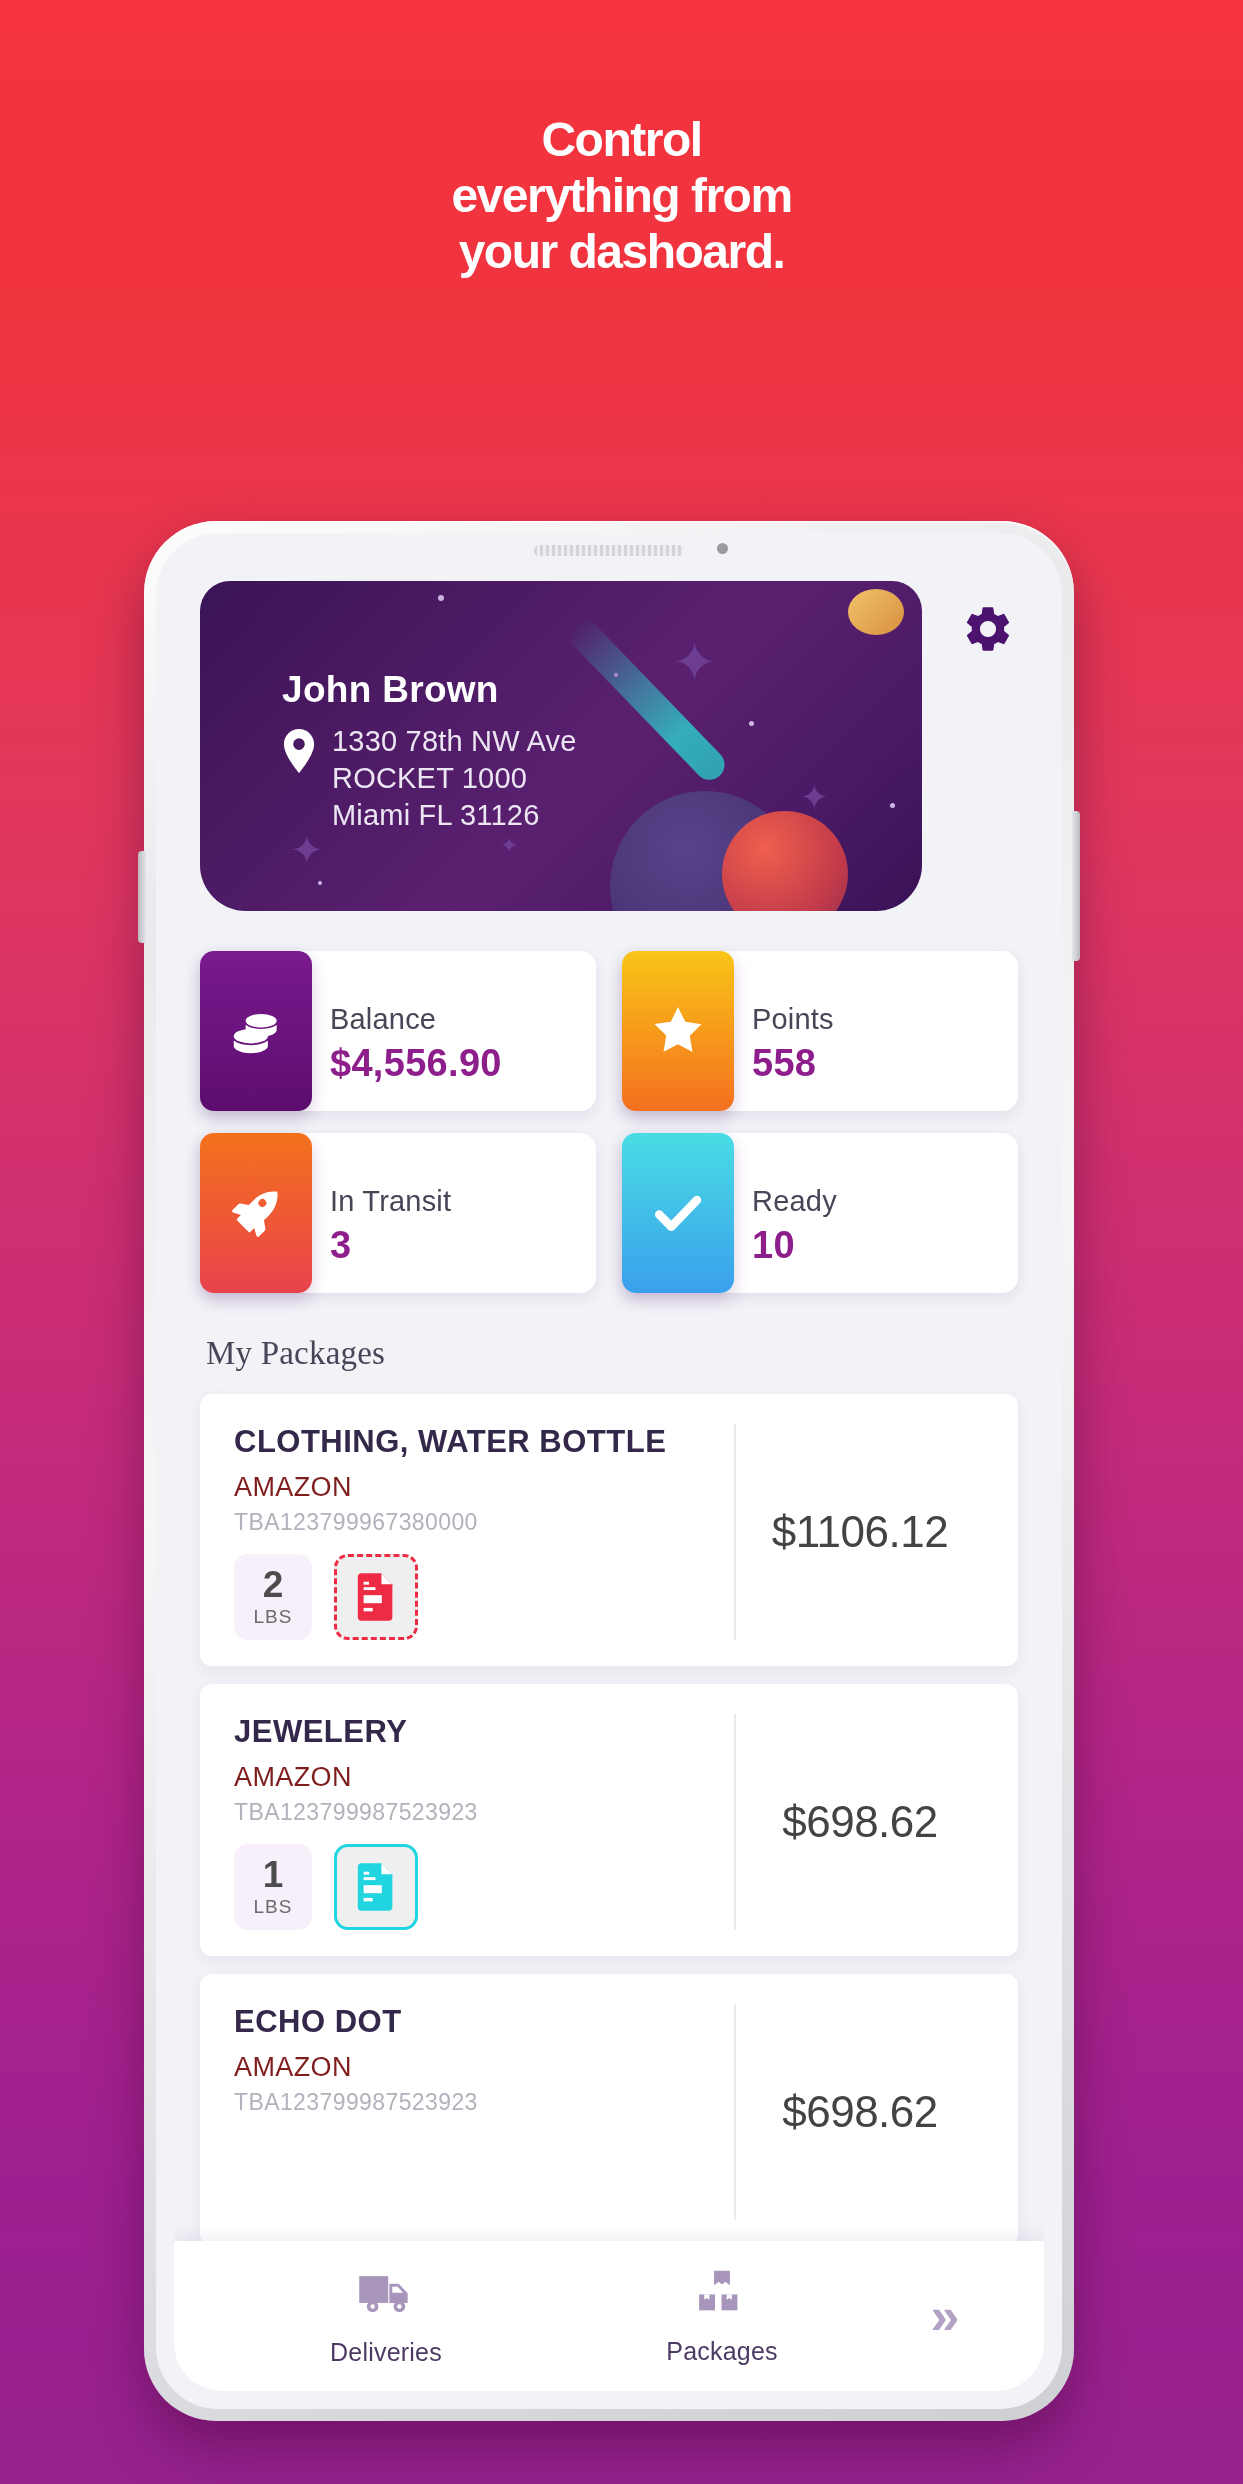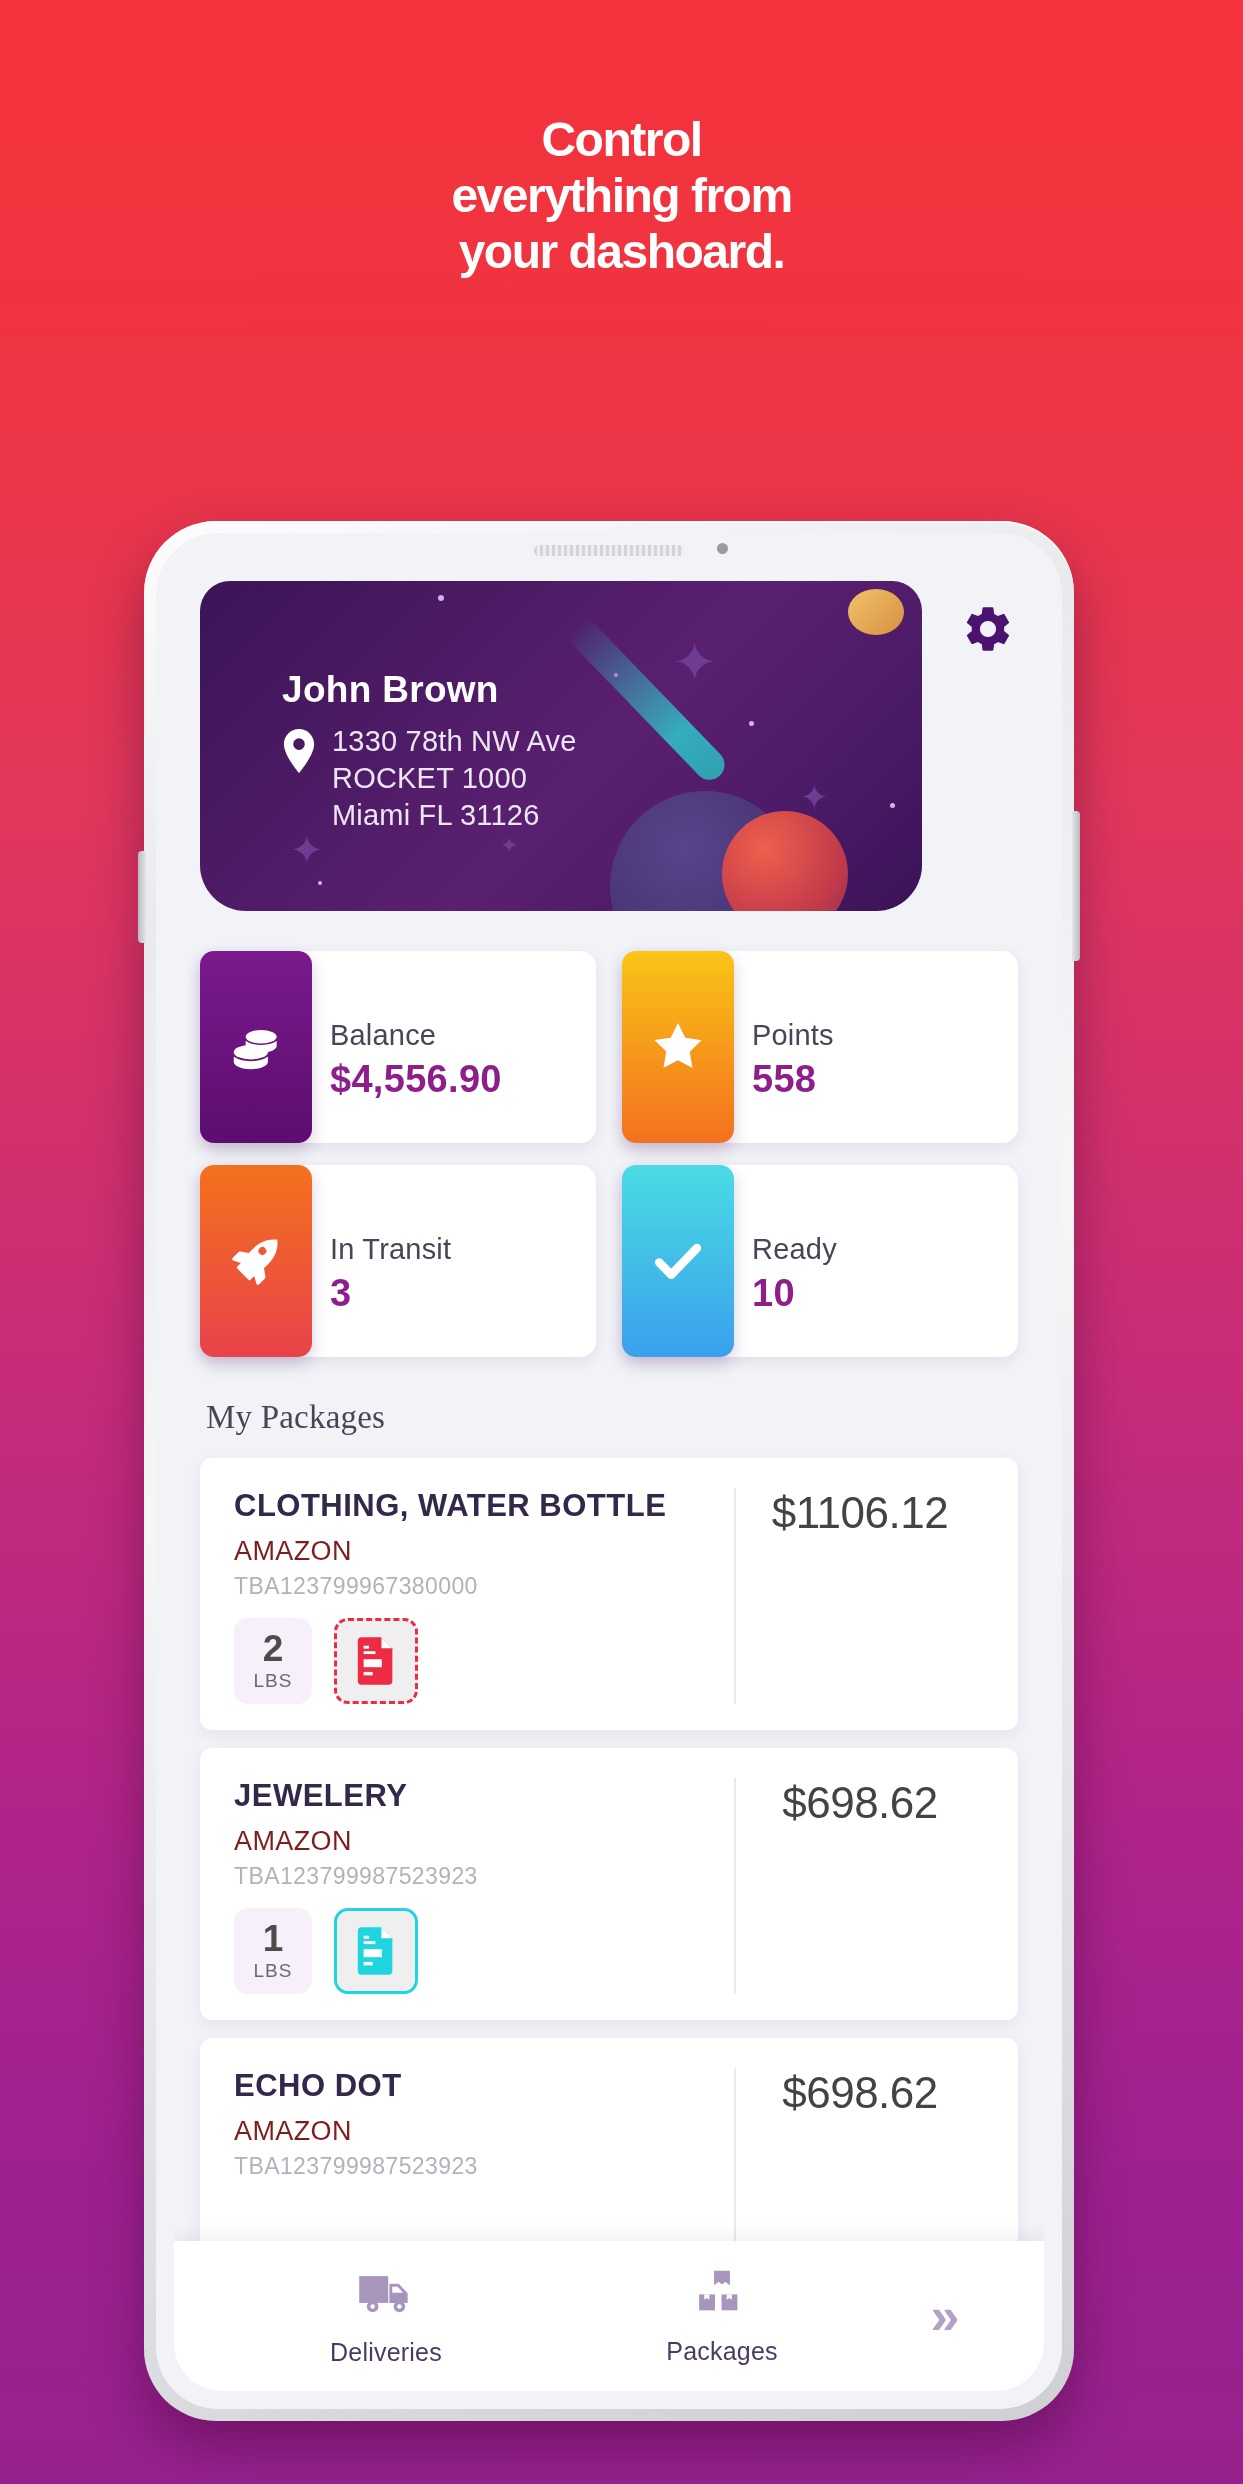--- a/index.html
+++ b/index.html
@@ -111,21 +111,21 @@
 
   .gear-btn{
     margin:18px 0 0 36px; width:62px; height:62px;
     display:flex; align-items:center; justify-content:center;
     background:none; border:none; cursor:pointer;
   }
 
   
   .stats{ display:grid; grid-template-columns:1fr 1fr; gap:22px 26px; margin-top:40px; }
   .stat{
-    display:flex; height:192px; border-radius:16px;
+    display:flex; height:160px; border-radius:16px;
     background:#fff; box-shadow:0 5px 14px rgba(80,40,110,.09);
     overflow:visible; position:relative;
   }
   .stat-icon{
     width:112px; flex:0 0 112px; border-radius:14px;
     display:flex; align-items:center; justify-content:center;
     box-shadow:0 7px 16px rgba(90,30,110,.22); z-index:2;
   }
   .stat-txt{
     flex:1; background:#fff; border-radius:0 16px 16px 0;
@@ -156,21 +156,21 @@
   .lbs-num{ font-size:37px; font-weight:bold; color:#4c4c4c; line-height:1; }
   .lbs-unit{ font-size:19px; color:#6a6a6a; letter-spacing:1px; margin-top:3px; }
   .inv{
     width:84px; height:86px; border-radius:14px;
     display:flex; align-items:center; justify-content:center;
   }
   .inv.red{ border:3px dashed #ED2B45; }
   .inv.cyan{ border:3px solid #21D5E0; }
   .pkg-right{
     flex:0 0 250px; border-left:2px solid #eceaf1;
-    display:flex; align-items:flex-start; justify-content:center;
+    display:flex; align-items:center; justify-content:center;
   }
   .pkg-price{ font-size:44px; color:#434343; letter-spacing:-.5px; }
 
   
   .navbar{
     position:absolute; left:0; right:0; bottom:0; height:150px;
     background:#fff; border-radius:0 0 42px 42px;
     display:flex; align-items:center; box-shadow:0 -4px 18px rgba(70,30,100,.08);
     padding:0 44px;
   }

